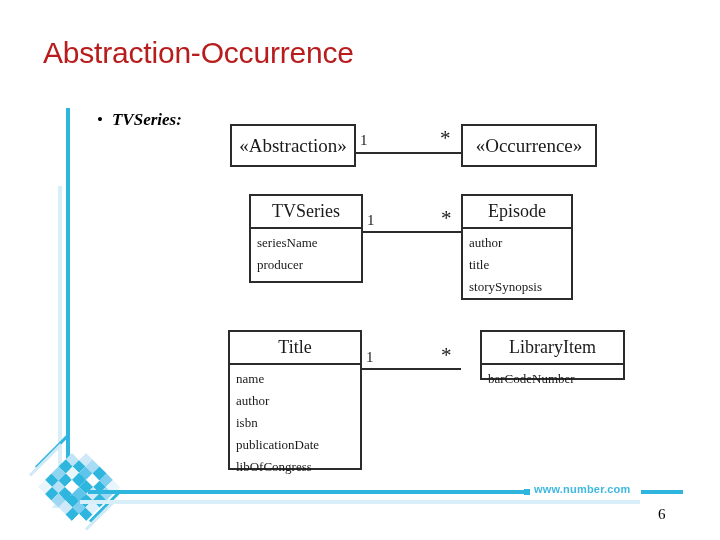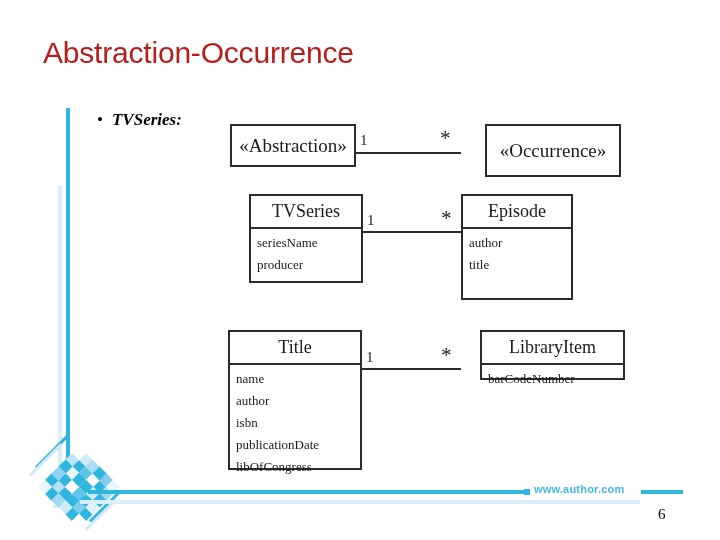--- a/index.html
+++ b/index.html
@@ -225,21 +225,21 @@
   </div>
 
   <div class="uml-box" style="left:230px; top:124px; width:126px; height:43px;">
     <div class="uml-single">«Abstraction»</div>
   </div>
 
   <div class="assoc-line" style="left:356px; top:152px; width:105px;"></div>
   <div class="mult" style="left:360px; top:133px;">1</div>
   <div class="mult star" style="left:440px; top:128px;">*</div>
 
-  <div class="uml-box" style="left:485px; top:124px; width:136px; height:53px;">
+  <div class="uml-box" style="left:461px; top:124px; width:136px; height:43px;">
     <div class="uml-single">«Occurrence»</div>
   </div>
 
   <div class="uml-box" style="left:249px; top:194px; width:114px; height:89px;">
     <div class="uml-name">TVSeries</div>
     <div class="uml-divider"></div>
     <div class="uml-attrs">
       <div>seriesName</div>
       <div>producer</div>
     </div>
@@ -248,20 +248,21 @@
   <div class="assoc-line" style="left:363px; top:231px; width:98px;"></div>
   <div class="mult" style="left:367px; top:213px;">1</div>
   <div class="mult star" style="left:441px; top:208px;">*</div>
 
   <div class="uml-box" style="left:461px; top:194px; width:112px; height:106px;">
     <div class="uml-name">Episode</div>
     <div class="uml-divider"></div>
     <div class="uml-attrs" style="overflow:visible;">
       <div>author</div>
       <div>title</div>
+      <div>storySynopsis</div>
     </div>
   </div>
 
   <div class="uml-box" style="left:228px; top:330px; width:134px; height:140px;">
     <div class="uml-name">Title</div>
     <div class="uml-divider"></div>
     <div class="uml-attrs">
       <div>name</div>
       <div>author</div>
       <div>isbn</div>
@@ -325,16 +326,16 @@
   <div class="dstroke" style="left:36px; top:466px; width:44px; transform: rotate(-45deg);"></div>
   <div class="dstroke pale" style="left:30px; top:474px; width:44px; transform: rotate(-45deg);"></div>
   <div class="dstroke" style="left:90px; top:520px; width:40px; transform: rotate(-45deg);"></div>
   <div class="dstroke pale" style="left:86px; top:528px; width:40px; transform: rotate(-45deg);"></div>
 
   <div class="hrule-light"></div>
   <div class="hrule-main"></div>
   <div class="hrule-dot"></div>
   <div class="hrule-tail"></div>
 
-  <div class="footer-url">www.author.com</div>
+  <div class="footer-url">www.number.com</div>
   <div class="page-number">6</div>
 
 </div>
 
 </body></html>

